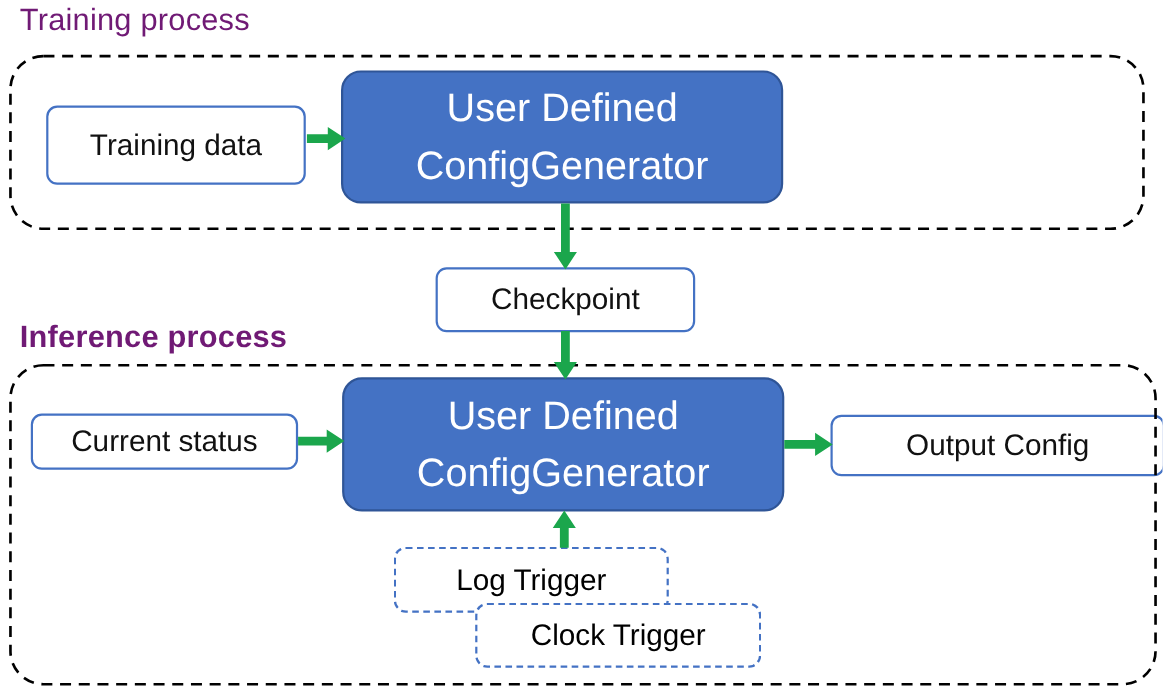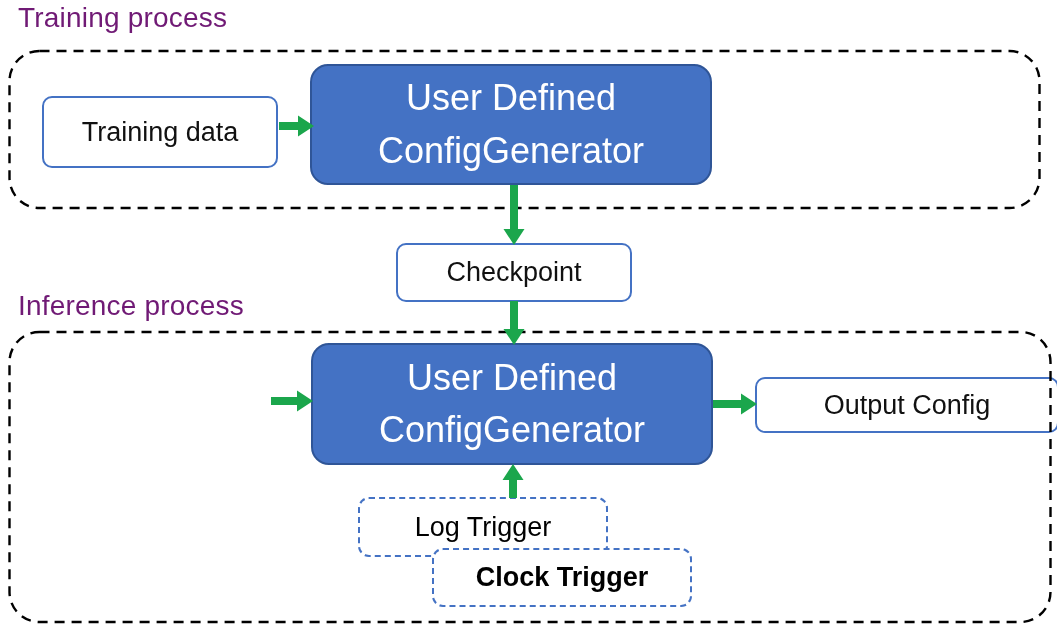--- a/index.html
+++ b/index.html
@@ -73,38 +73,39 @@
     pointer-events: none;
   }
 </style>
 </head>
 <body>
 
 <div class="diagram">
 
   <div class="section-label" style="left:18px; top:2px;">Training process</div>
 
-  <div class="section-label" style="left:18px; top:290px;">Inference process</div>
+  <div class="section-label" style="left:18px; top:290px;font-weight:bold;">Inference process</div>
 
   <div class="io-box" style="left:42px; top:96px; width:236px; height:72px;">Training data</div>
 
   <div class="gen-box" style="left:310px; top:64px; width:402px; height:121px;">User Defined
 ConfigGenerator</div>
 
   <div class="io-box" style="left:396px; top:243px; width:236px; height:59px;text-align:right;">Checkpoint</div>
 
+  <div class="io-box" style="left:28px; top:376px; width:243px; height:51px;">Current status</div>
 
   <div class="gen-box" style="left:311px; top:343px; width:402px; height:122px;">User Defined
 ConfigGenerator</div>
 
   <div class="io-box" style="left:755px; top:377px; width:304px; height:56px;">Output Config</div>
 
   <div class="trigger-box" id="log-trigger-box" style="left:358px; top:497px; width:250px; height:60px;">Log Trigger</div>
 
-  <div class="trigger-box" id="clock-trigger-box" style="left:432px; top:548px; width:260px; height:59px;font-weight:bold;">Clock Trigger</div>
+  <div class="trigger-box" id="clock-trigger-box" style="left:432px; top:548px; width:260px; height:59px;">Clock Trigger</div>
 
   <svg class="overlay-svg" width="1057" height="631" viewBox="0 0 1057 631">
 
     <rect x="9.5" y="51" width="1030" height="157" rx="30" ry="30" fill="none" stroke="#000000" stroke-width="2.4" stroke-dasharray="10 7"></rect>
     <rect x="9.5" y="332" width="1041" height="290" rx="30" ry="30" fill="none" stroke="#000000" stroke-width="2.4" stroke-dasharray="10 7"></rect>
 
     <path d="M279 122 H298 V115.5 L314 126 L298 136.5 V130 H279 Z" fill="#1BA64C"></path>
     <path d="M510 185 V229 H503.5 L514 245 L524.5 229 H518 V185 Z" fill="#1BA64C"></path>
     <path d="M510 301 V329 H503.5 L514 345 L524.5 329 H518 V301 Z" fill="#1BA64C"></path>
     <path d="M271 397 H297 V390.5 L313 401 L297 411.5 V405 H271 Z" fill="#1BA64C"></path>

